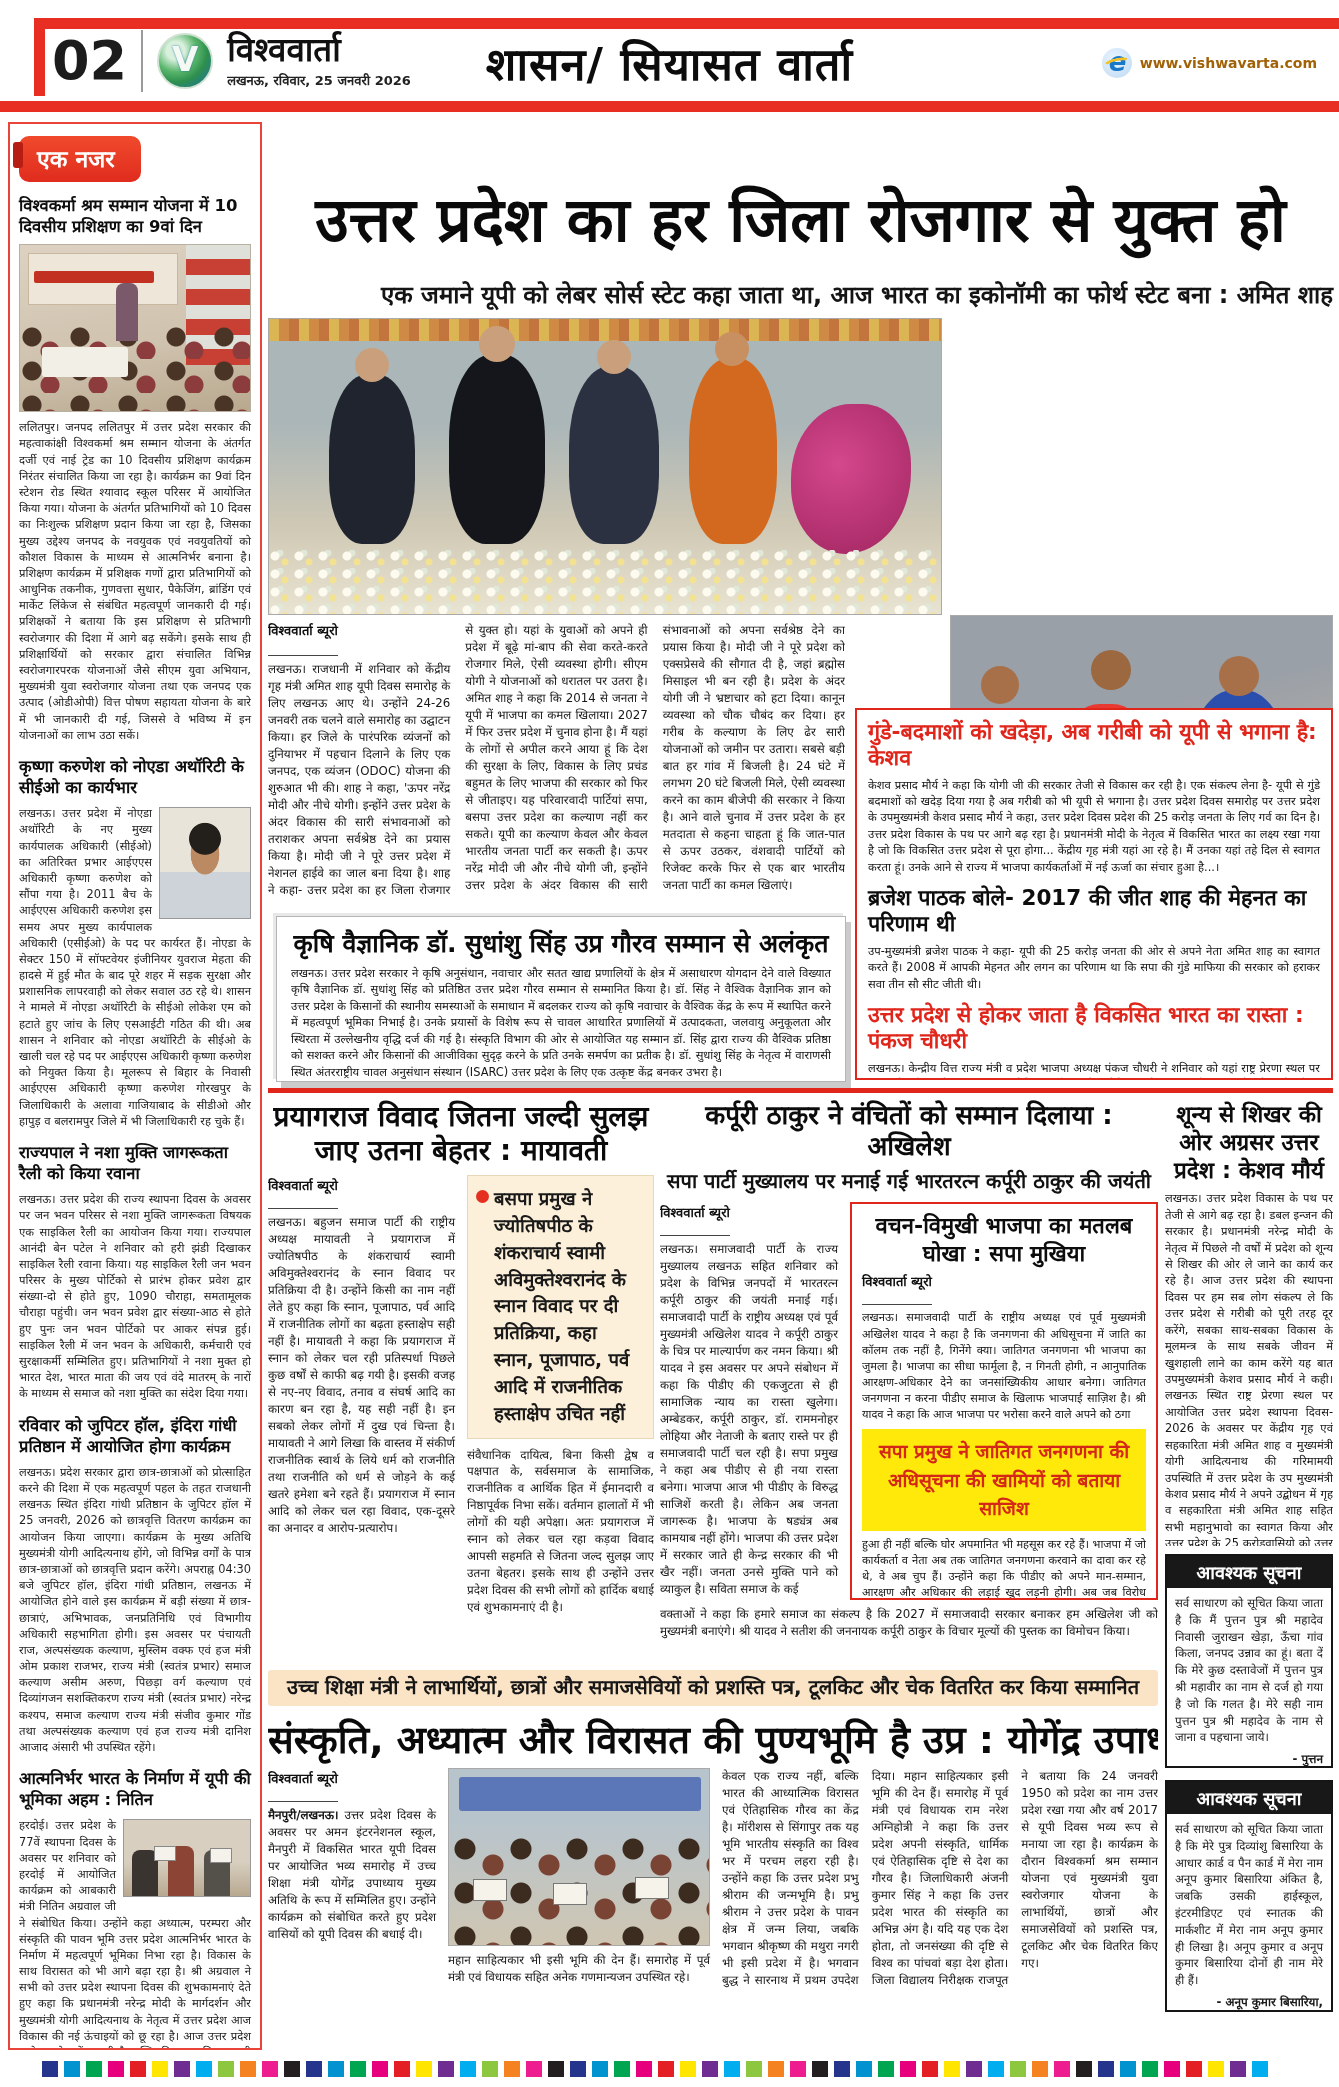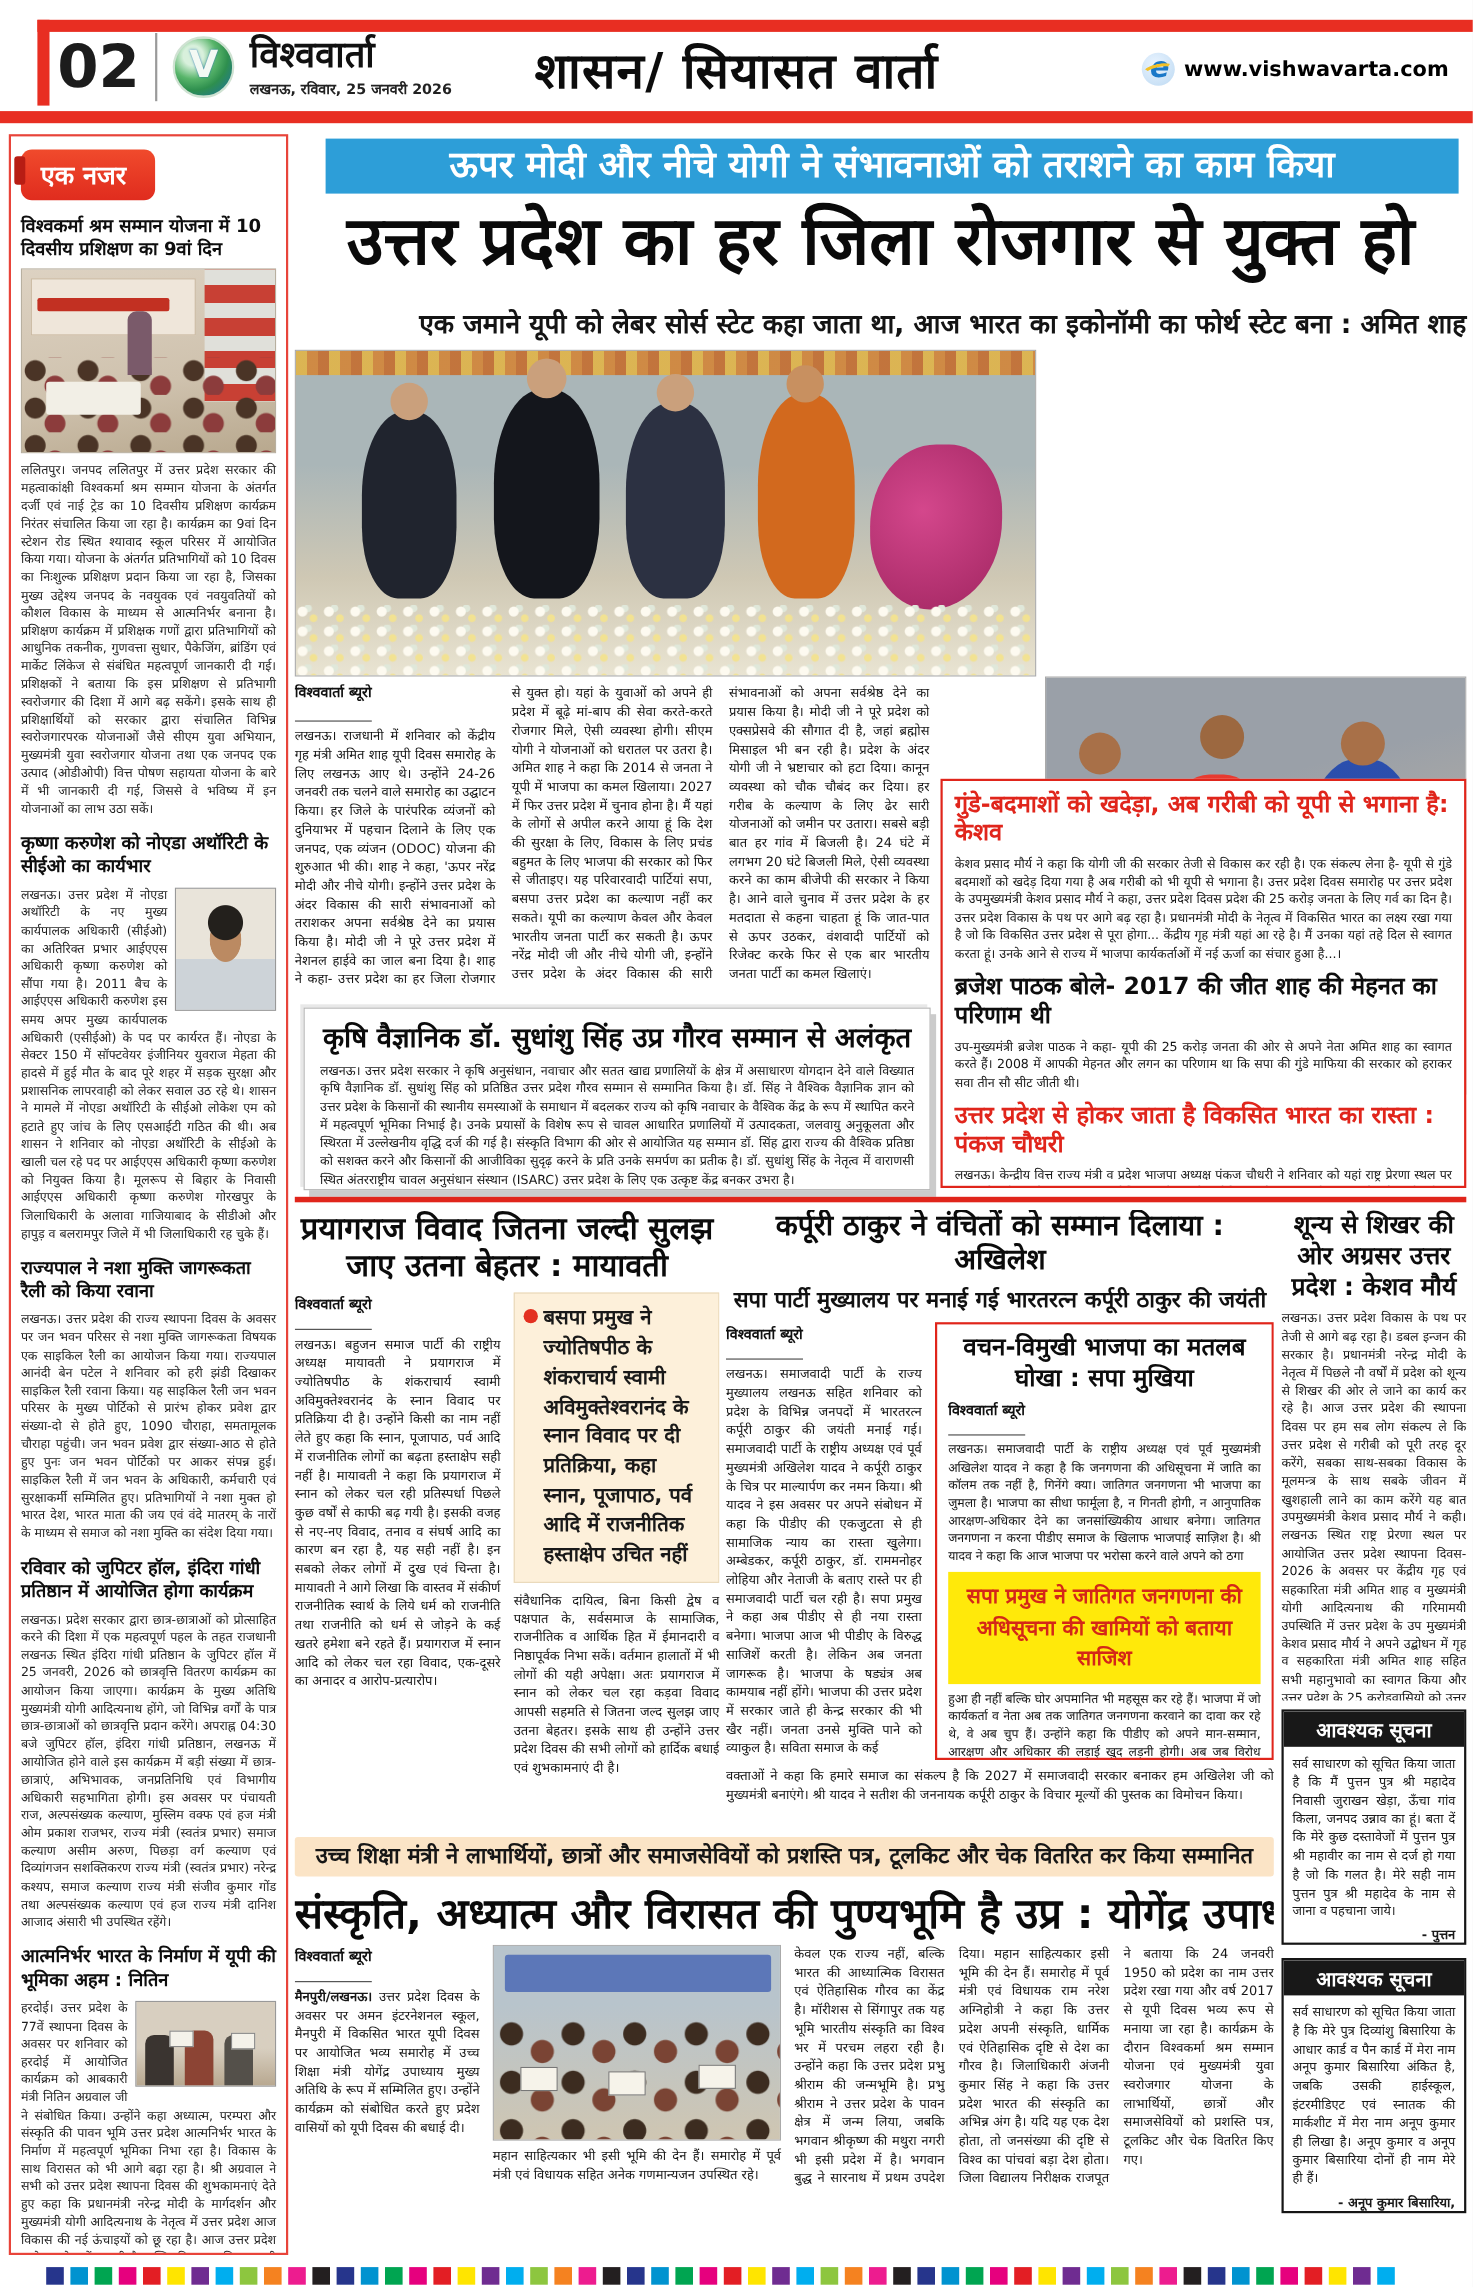--- a/index.html
+++ b/index.html
@@ -9,21 +9,21 @@
   .abs{position:absolute}
   .red{background:#e82e22}
   
   .pageno{font-size:54px;font-weight:800;color:#1c1c1c;line-height:1}
   .mast-divider{width:2px;background:#9a9a9a;height:62px}
   .logo-circle{width:56px;height:56px;border-radius:50%;background:radial-gradient(circle at 32% 30%,#d8f0dc 0 18%,#58b56a 42%,#2e8f4e 62%,#1c6fae 100%);border:2px solid #cfe2d2;position:relative}
   .logo-v{position:absolute;left:0;top:4px;width:100%;text-align:center;font-size:34px;font-weight:800;color:#f4f9f4;text-shadow:0 0 2px #1c6fae}
   .paper-name{font-size:33px;font-weight:800;color:#101010;line-height:1.05}
   .paper-date{font-size:13px;font-weight:700;color:#222;margin-top:4px}
   .section-title{font-size:45px;font-weight:800;color:#0c0c0c;letter-spacing:1px}
-  .site{font-size:19px;font-weight:800;color:#000000}
+  .site{font-size:14px;font-weight:800;color:#a16207}
   .ie-icon{width:30px;height:30px;border-radius:50%;background:radial-gradient(circle at 40% 35%,#eaf4ff,#bcd9f2);position:relative;display:inline-block}
   .ie-icon .e{position:absolute;left:7px;top:-1px;font-size:26px;font-weight:800;font-style:italic;color:#1a78c8}
   .ie-icon .ring{position:absolute;left:1px;top:10px;width:28px;height:12px;border:3px solid #f2c028;border-color:#f2c028 transparent transparent transparent;border-radius:50%;transform:rotate(-12deg)}
   
   #sidebar{border:2.5px solid #e8443a;padding:12px 9px;overflow:hidden;background:#fff}
   .ek-nazar{display:inline-block;background:linear-gradient(180deg,#f04a2c,#e02c1e);color:#fff;font-size:23px;font-weight:800;padding:6px 26px 8px 18px;border-radius:10px;position:relative}
   .ek-nazar-notch{position:absolute;left:-6px;top:6px;width:10px;height:26px;background:#b81d14;border-radius:3px}
   .sb-head{font-size:16.5px;font-weight:800;line-height:1.28;color:#0e0e0e;margin:13px 0 7px}
   .sb-body{font-size:11.4px;line-height:1.42;text-align:justify;color:#1f1f1f}
   .sb-photo{width:100%;height:168px;position:relative;overflow:hidden;border:1px solid #b8b0a0;background:linear-gradient(170deg,#ddd2c2 0%,#cfc2ae 60%,#b8a88e 100%);margin-bottom:7px}
@@ -144,21 +144,20 @@
         </span>
         <span>हरदोई। उत्तर प्रदेश के 77वें स्थापना दिवस के अवसर पर शनिवार को हरदोई में आयोजित कार्यक्रम को आबकारी मंत्री नितिन अग्रवाल जी ने संबोधित किया। उन्होंने कहा अध्यात्म, परम्परा और संस्कृति की पावन भूमि उत्तर प्रदेश आत्मनिर्भर भारत के निर्माण में महत्वपूर्ण भूमिका निभा रहा है। विकास के साथ विरासत को भी आगे बढ़ा रहा है। श्री अग्रवाल ने सभी को उत्तर प्रदेश स्थापना दिवस की शुभकामनाएं देते हुए कहा कि प्रधानमंत्री नरेन्द्र मोदी के मार्गदर्शन और मुख्यमंत्री योगी आदित्यनाथ के नेतृत्व में उत्तर प्रदेश आज विकास की नई ऊंचाइयों को छू रहा है। आज उत्तर प्रदेश न केवल देश में अग्रणी है, बल्कि विश्व मानचित्र पर भी विकास की अपनी नई छाप छोड़ रहा है।</span>
       </div>
     </div>
 
     
   </div>
 
   <div class="abs" style="left:268px;top:122px;width:1065px;height:1930px">
 
-    <div class="abs kicker" style="left:28px;top:4px;width:1030px">ऊपर मोदी और नीचे योगी ने संभावनाओं को तराशने का काम किया</div>
     <div class="abs headline" style="left:0;top:66px;width:1065px">उत्तर प्रदेश का हर जिला रोजगार से युक्त हो</div>
     <div class="abs subhead" style="left:0;top:155px;width:1065px">एक जमाने यूपी को लेबर सोर्स स्टेट कहा जाता था, आज भारत का इकोनॉमी का फोर्थ स्टेट बना : अमित शाह</div>
 
     <div class="abs photo" style="left:0;top:196px;width:674px;height:297px;background:linear-gradient(180deg,#aab6b8 0 35%,#cfc8b4 70%,#e9e4d2 100%)">
       <div class="garland"></div>
       <div class="blob" style="left:60px;bottom:70px;width:86px;height:170px;background:#20242e"></div>
       <div class="blob" style="left:180px;bottom:70px;width:96px;height:190px;background:#14161c"></div>
       <div class="blob" style="left:300px;bottom:70px;width:90px;height:178px;background:#2c3142"></div>
       <div class="blob" style="left:420px;bottom:70px;width:88px;height:186px;background:#d2691e"></div>
       <div class="head-dot" style="left:86px;bottom:232px;width:34px;height:34px"></div>

